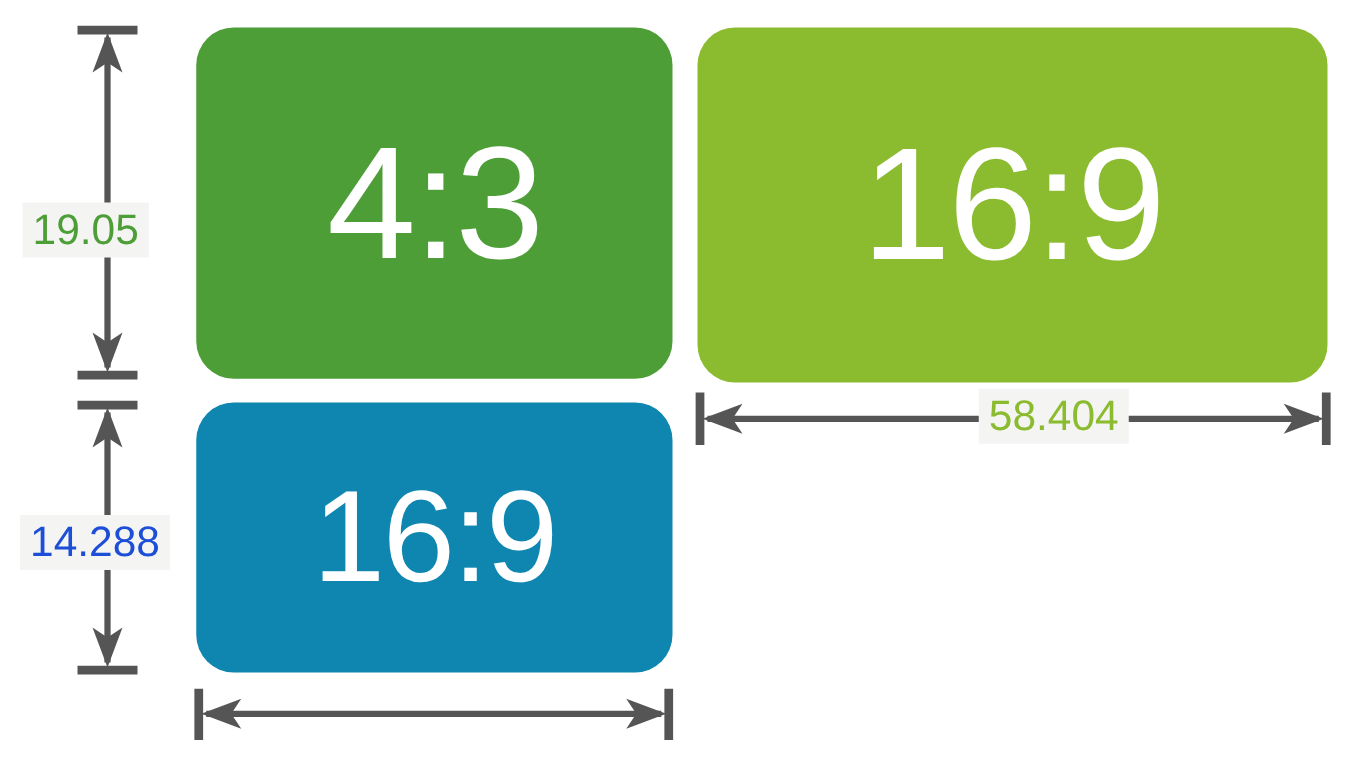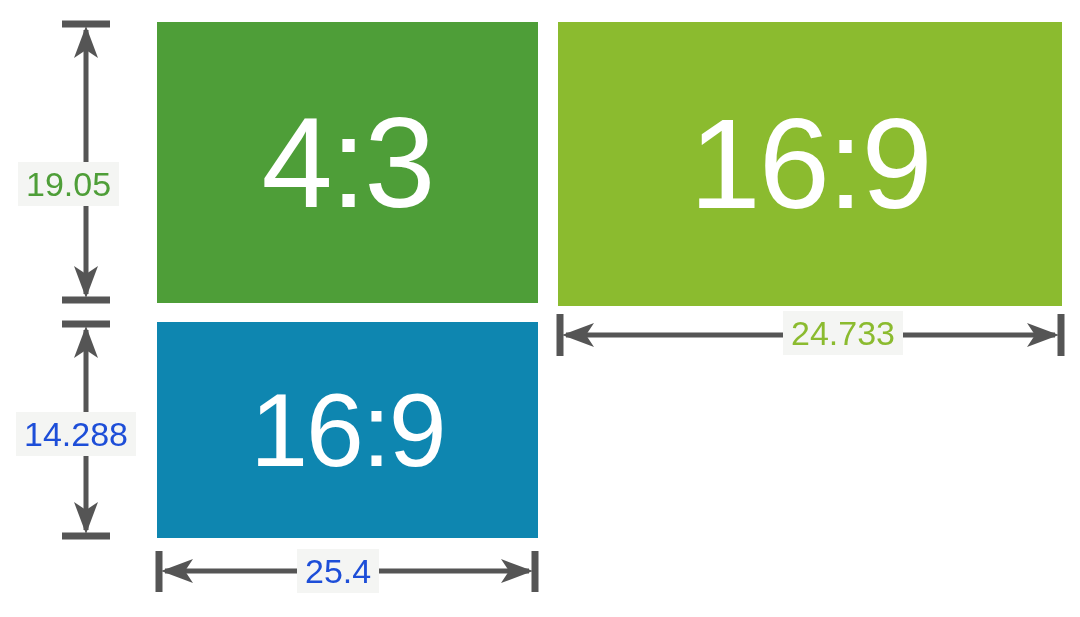--- a/index.html
+++ b/index.html
@@ -20,20 +20,21 @@
     overflow: hidden;
   }
 
   
   .ratio-box {
     position: absolute;
     display: flex;
     align-items: center;
     justify-content: center;
     box-sizing: border-box;
+    border-radius: 30px;
   }
   .ratio-box .ratio-text {
     color: #ffffff;
     font-family: "Liberation Sans", sans-serif;
     font-weight: 400;
     line-height: 1;
     letter-spacing: -2px;
     user-select: none;
   }
 
@@ -156,17 +157,16 @@
       <line x1="165" y1="571" x2="529" y2="571" stroke="#555555" stroke-width="5"></line>
       <path d="M161,571 L193,559 L185,571 L193,583 Z" fill="#555555"></path>
       <path d="M533,571 L501,559 L509,571 L501,583 Z" fill="#555555"></path>
     </svg>
   </div>
 
   <span id="label-19-05" class="dim-label lbl-green">19.05</span>
 
   <span id="label-14-288" class="dim-label lbl-blue">14.288</span>
 
-  <span id="label-33-867" class="dim-label lbl-lightgreen">24.733</span>
+  <span id="label-33-867" class="dim-label lbl-lightgreen">58.404</span>
 
-  <span id="label-25-4" class="dim-label lbl-blue">25.4</span>
 
 </div>
 
 </body></html>

